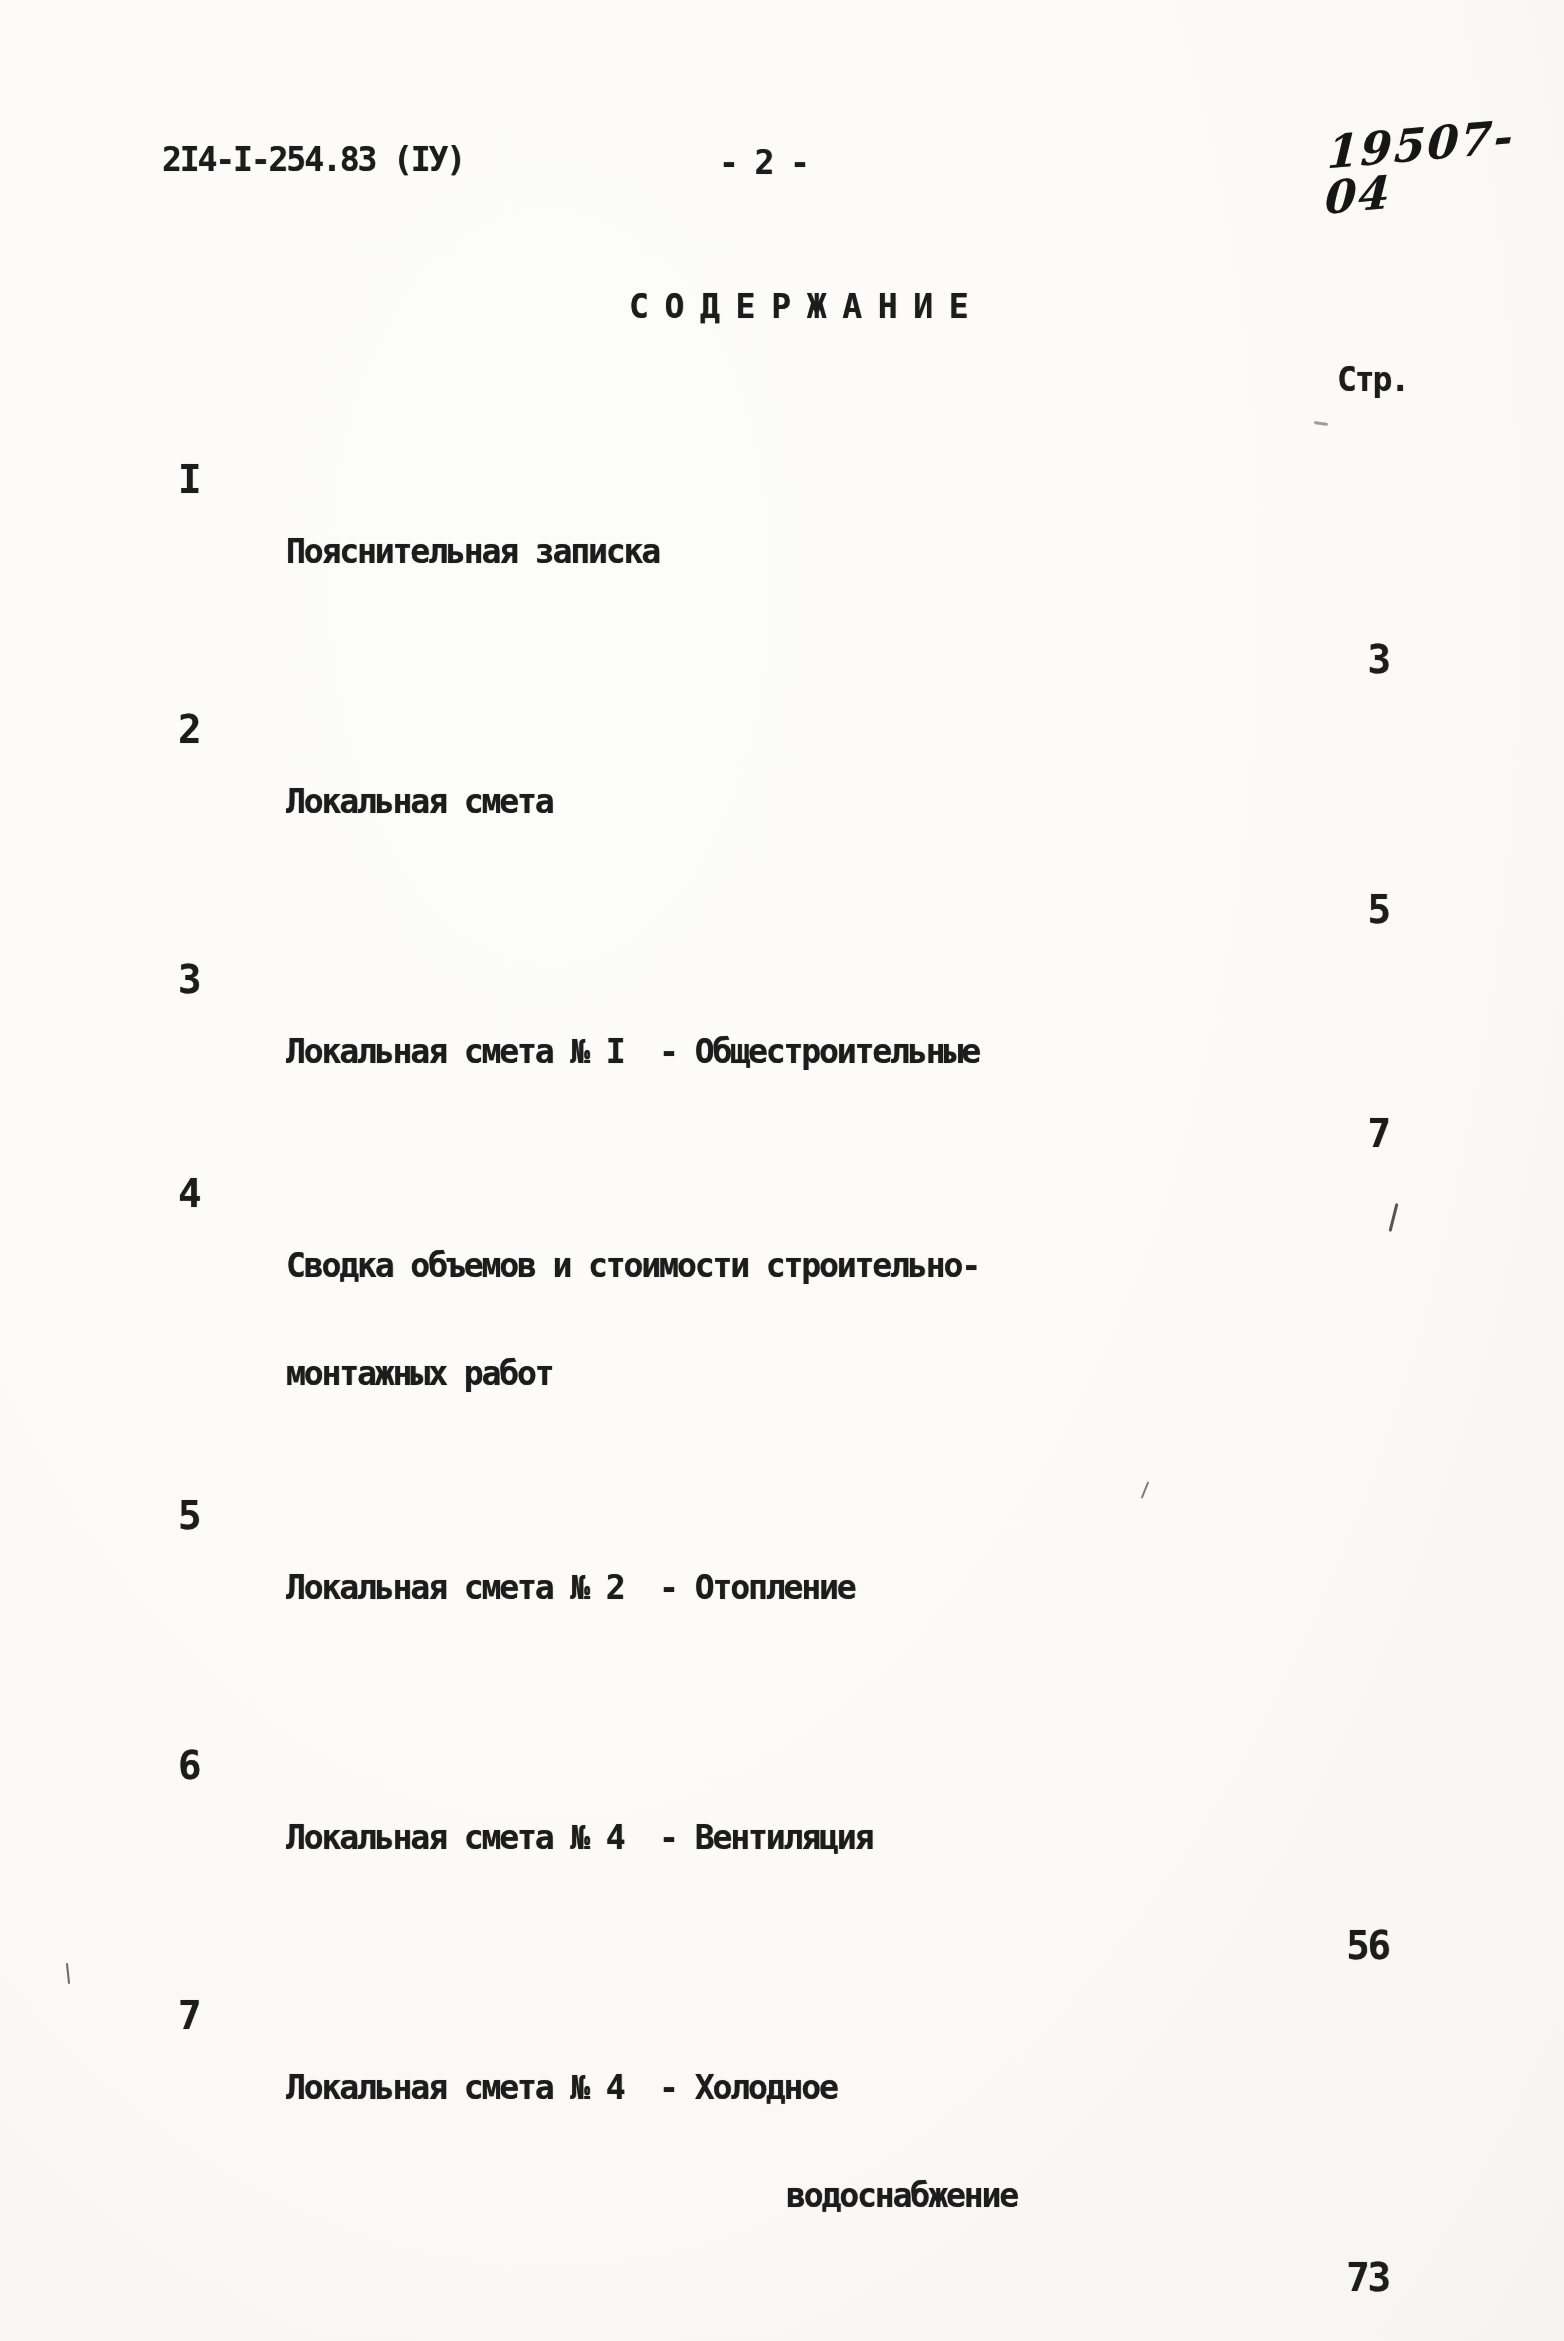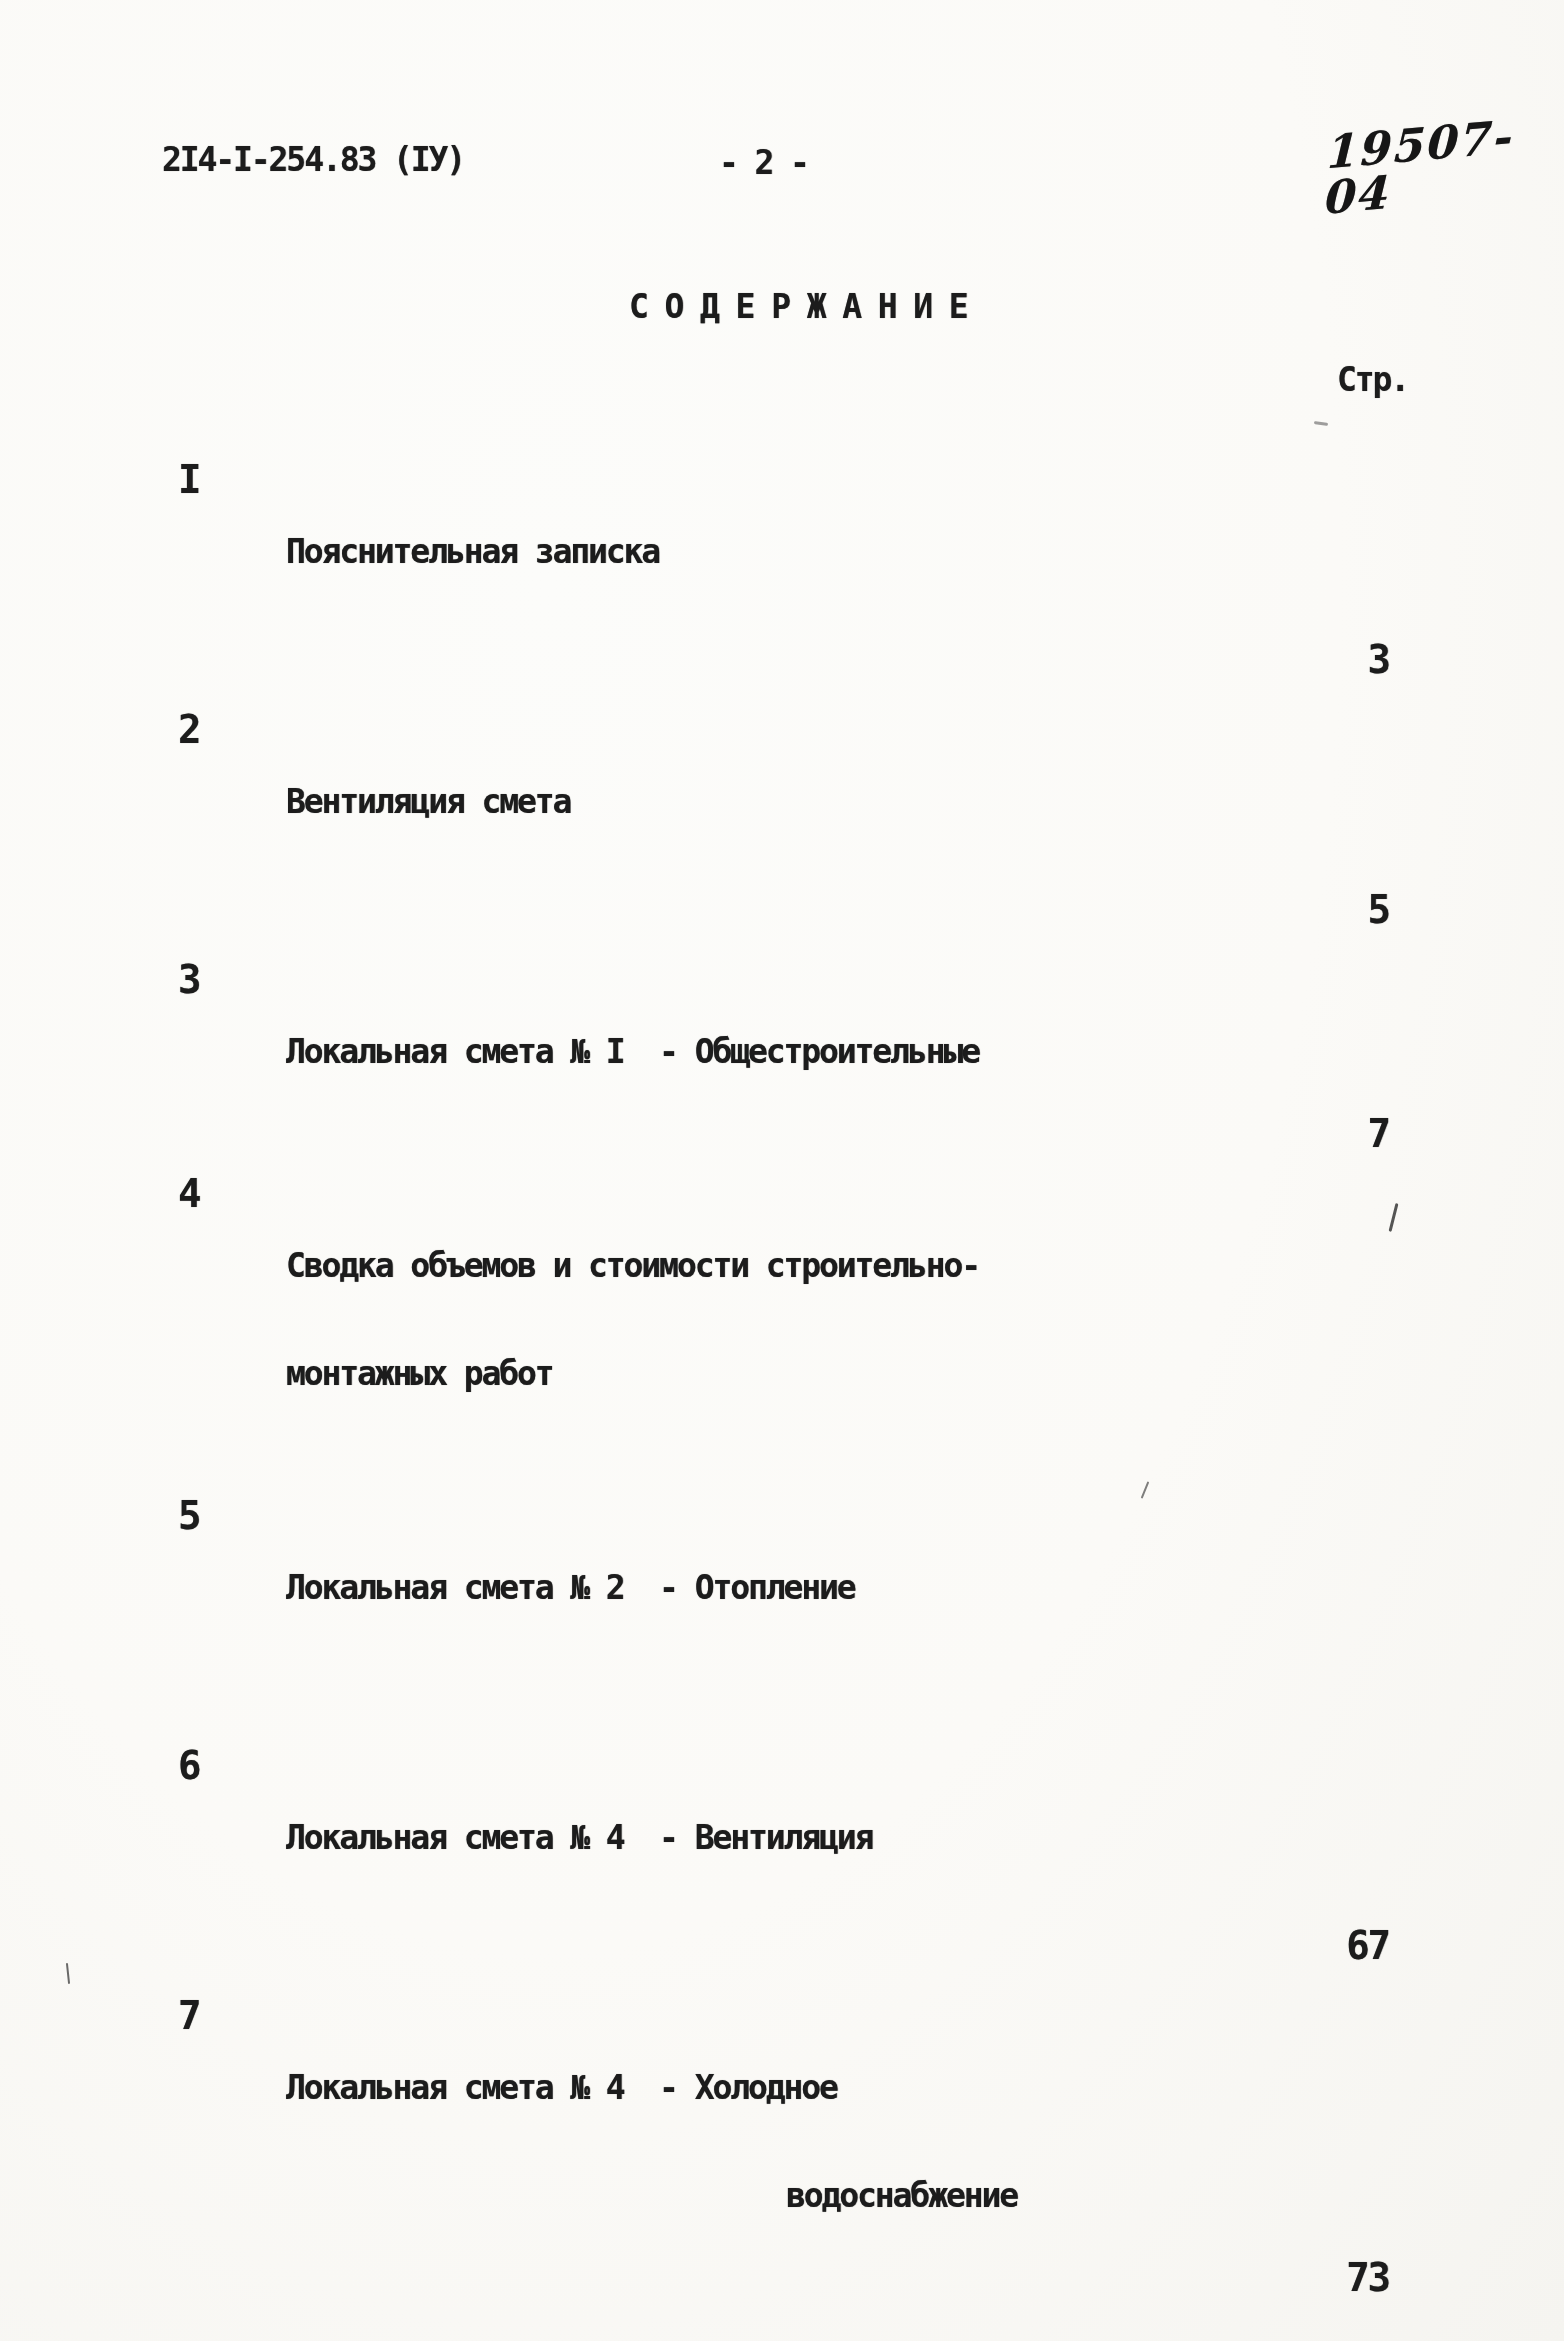--- a/index.html
+++ b/index.html
@@ -67,21 +67,21 @@
       <div class="col-text">
         <div class="line1 typed"><span class="l1t">Пояснительная записка</span></div>
         
       </div>
       <div class="col-page typed">3</div>
     </div>
 
     <div class="entry">
       <div class="col-num typed">2</div>
       <div class="col-text">
-        <div class="line1 typed"><span class="l1t">Вентиляция смета</span></div>
+        <div class="line1 typed"><span class="l1t">Локальная смета</span></div>
         
       </div>
       <div class="col-page typed">5</div>
     </div>
 
     <div class="entry">
       <div class="col-num typed">3</div>
       <div class="col-text">
         <div class="line1 typed"><span class="l1t">Локальная смета № I  - Общестроительные</span></div>
       </div>
@@ -103,21 +103,21 @@
         
       </div>
     </div>
 
     <div class="entry">
       <div class="col-num typed">6</div>
       <div class="col-text">
         <div class="line1 typed"><span class="l1t">Локальная смета № 4  - Вентиляция</span></div>
         
       </div>
-      <div class="col-page typed">67</div>
+      <div class="col-page typed">56</div>
     </div>
 
     <div class="entry">
       <div class="col-num typed">7</div>
       <div class="col-text">
         <div class="line1 typed"><span class="l1t">Локальная смета № 4  - Холодное</span></div>
         <div class="line2 typed deep">водоснабжение</div>
       </div>
       <div class="col-page typed shift">73</div>
     </div>

